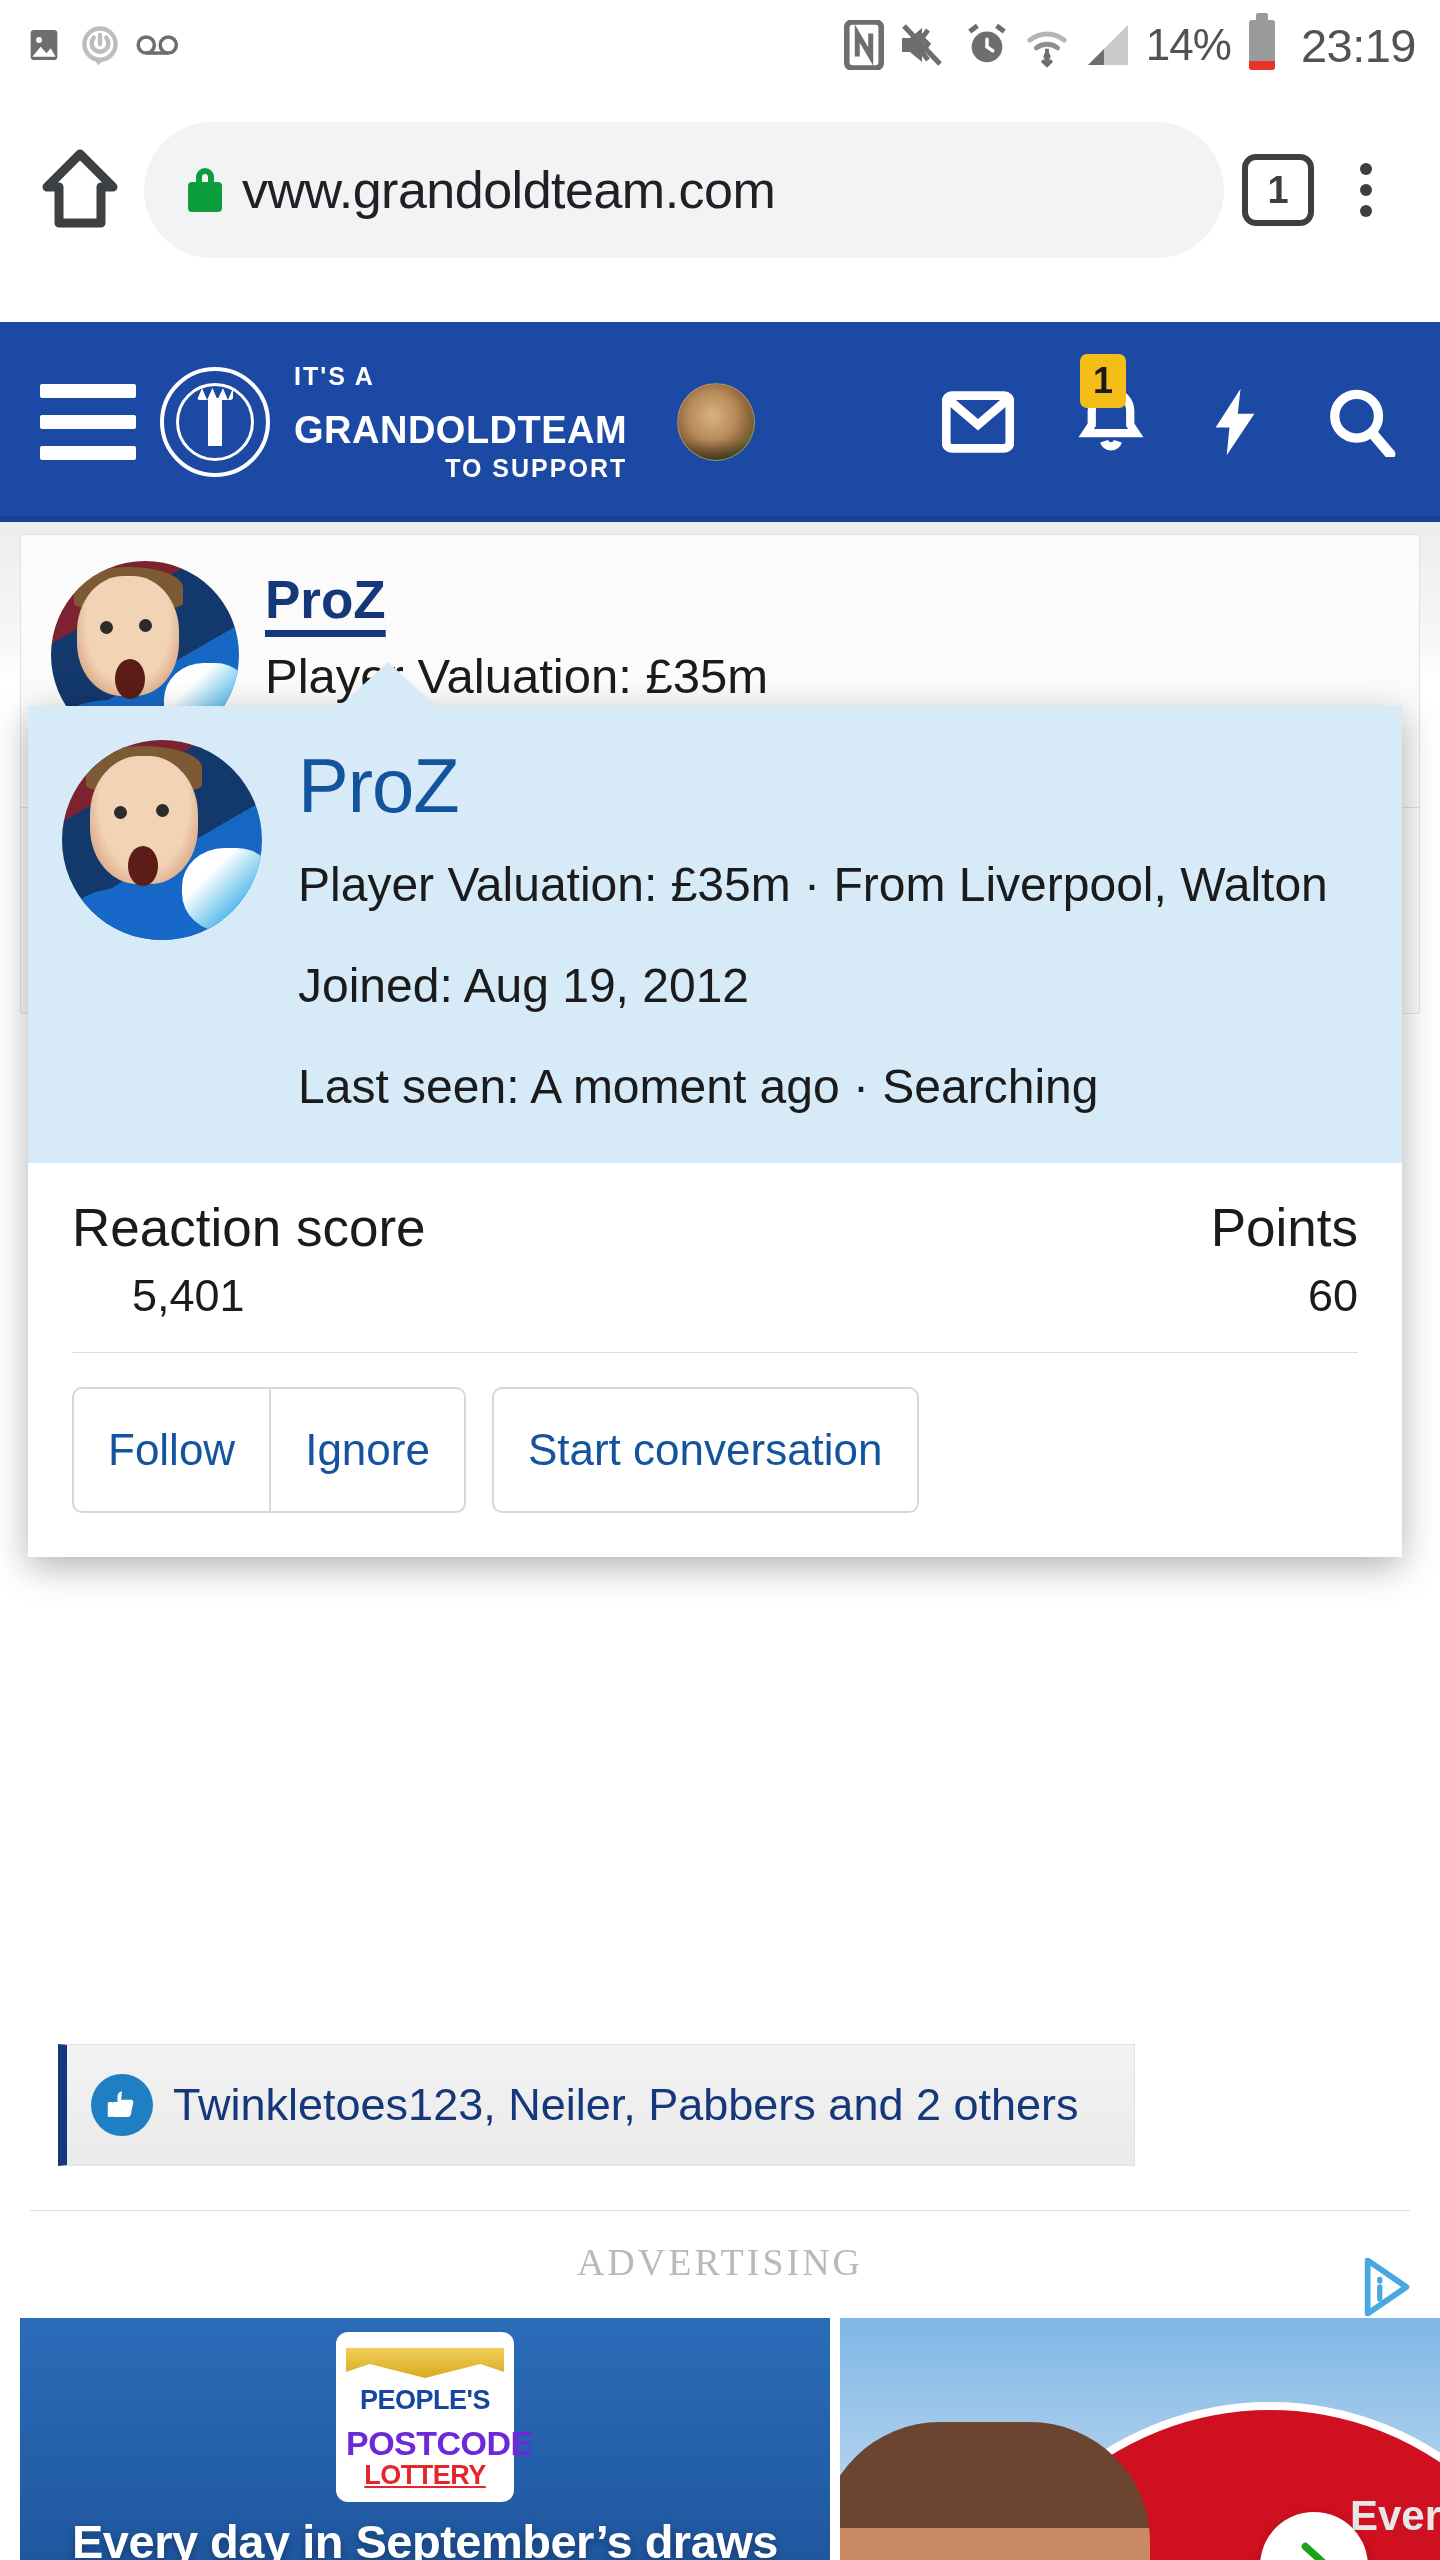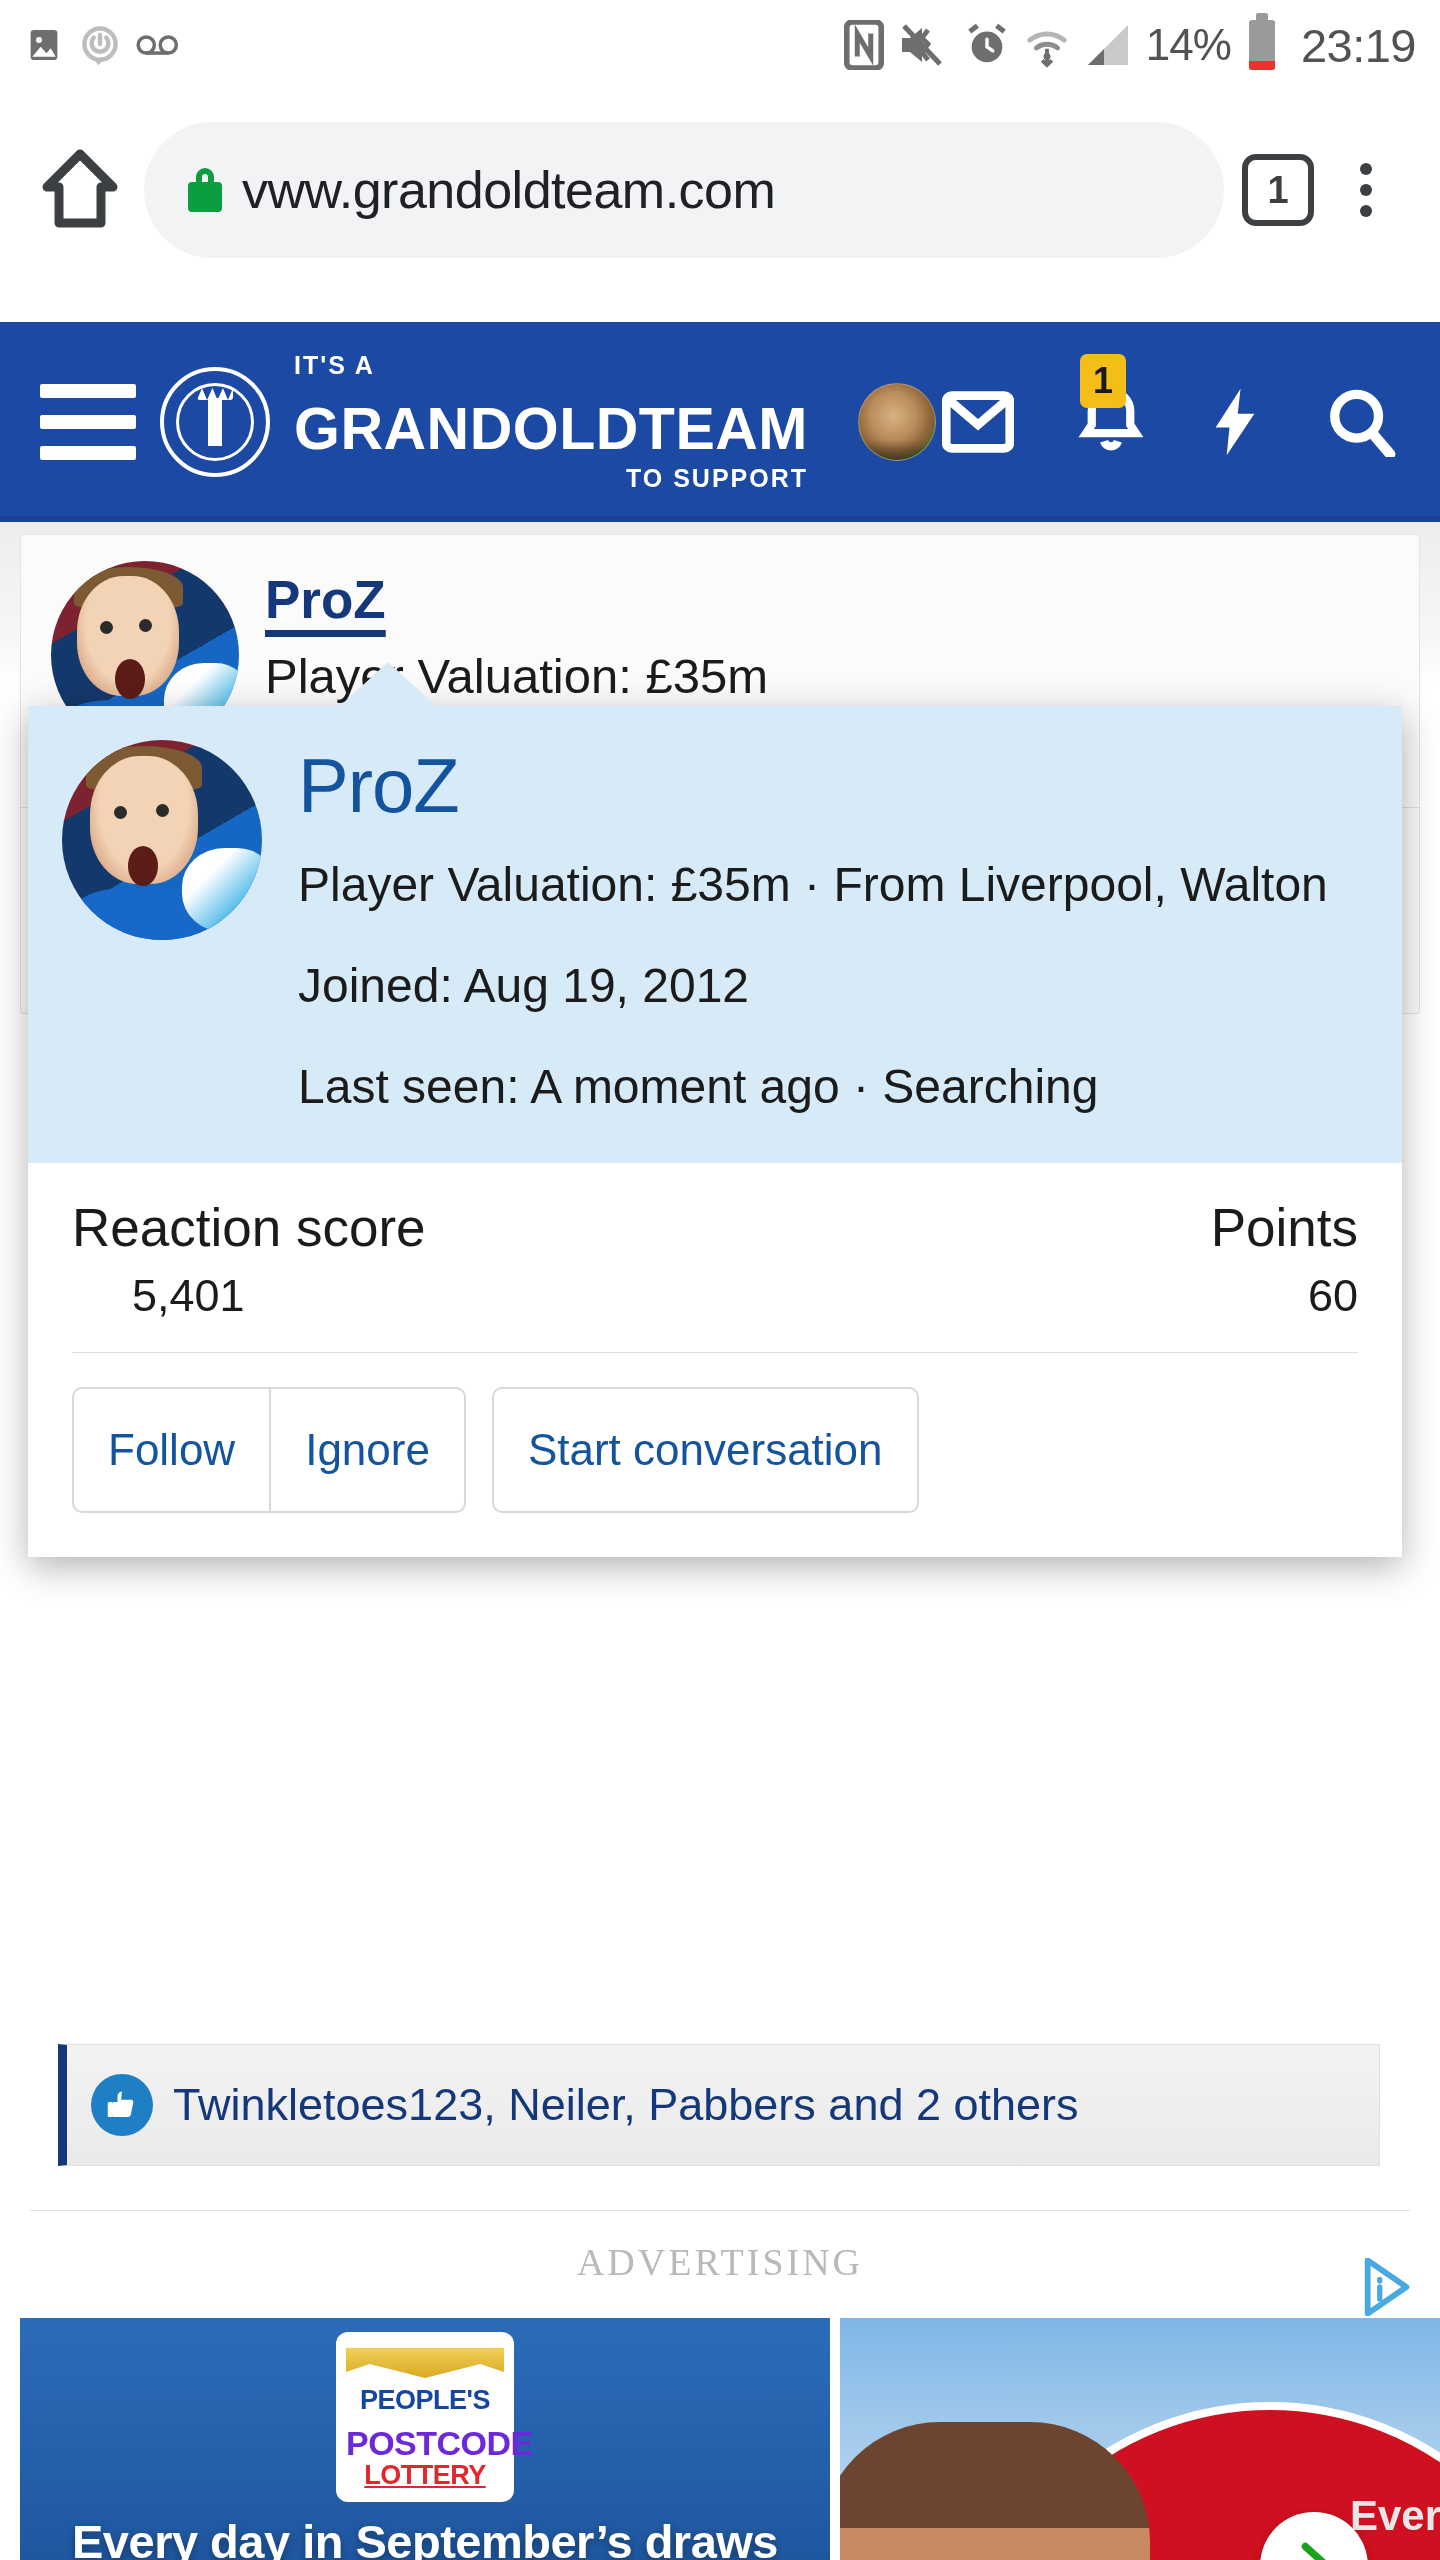--- a/index.html
+++ b/index.html
@@ -83,21 +83,21 @@
   .crest .tower {
     width: 14px; height: 48px; background: #fff; border-radius: 3px 3px 0 0;
     position:relative;
   }
   .crest .tower::before {
     content:""; position:absolute; top:-10px; left:-11px; width: 36px; height: 12px;
     background:#fff; border-radius:3px; clip-path: polygon(0 100%, 14% 0, 28% 100%, 43% 0, 57% 100%, 72% 0, 86% 100%, 100% 0, 100% 100%);
   }
   .brand { margin-left: 24px; color:#fff; line-height: 1; flex:none; }
   .brand .l1 { font-size: 25px; font-weight: 700; letter-spacing: 2px; }
-  .brand .l2 { font-size: 59px; font-weight: 800; letter-spacing: 0.5px; margin: 22px 0 7px; }
+  .brand .l2 { font-size: 38px; font-weight: 800; letter-spacing: 0.5px; margin: 22px 0 7px; }
   .brand .l3 { font-size: 25px; font-weight: 700; letter-spacing: 2px; text-align: right; }
   .user-avatar {
     width: 78px; height: 78px; border-radius: 50%; flex:none; margin-left: 50px;
     background: radial-gradient(circle at 45% 42%, #d8b283 0%, #b98d5c 38%, #8c6338 62%, #4a6b2d 78%, #2f5a9c 100%);
     overflow:hidden; position: relative; border:1px solid rgba(255,255,255,.25);
   }
   .user-avatar::after {
     content:""; position:absolute; left:0; right:0; bottom:0; height: 20px;
     background: linear-gradient(#00000000, #00000066);
   }
@@ -139,21 +139,21 @@
   .post-body { flex: 1; padding-top: 8px; min-width: 0; }
   .post-name {
     font-size: 53px; color:#15387a; font-weight: 700; text-decoration: underline;
     text-underline-offset: 12px; text-decoration-thickness: 7px;
   }
   .post-meta { font-size: 49px; color:#1b1b1b; margin-top: 18px; white-space: nowrap; }
   .post-divider { position:absolute; left: 0; right:0; top: 272px; height:1px; background:#e0e0e0; }
 
   
   .likes {
-    position:absolute; top: 1522px; left: 58px; width: 1322px; height: 122px;
+    position:absolute; top: 1522px; left: 58px; width: 1077px; height: 122px;
     background: linear-gradient(#f3f3f3, #eaeaea); border:1px solid #e1e1e1;
     border-left: 9px solid #15387a; display:flex; align-items:center; padding-left: 24px; gap: 20px;
   }
   .thumb-ico {
     width: 62px; height: 62px; border-radius: 50%; background:#1f7fc4; flex:none;
     display:flex; align-items:center; justify-content:center; color:#fff; font-size: 36px;
   }
   .likes-text { font-size: 45px; color:#15387a; white-space: nowrap; }
 
   

